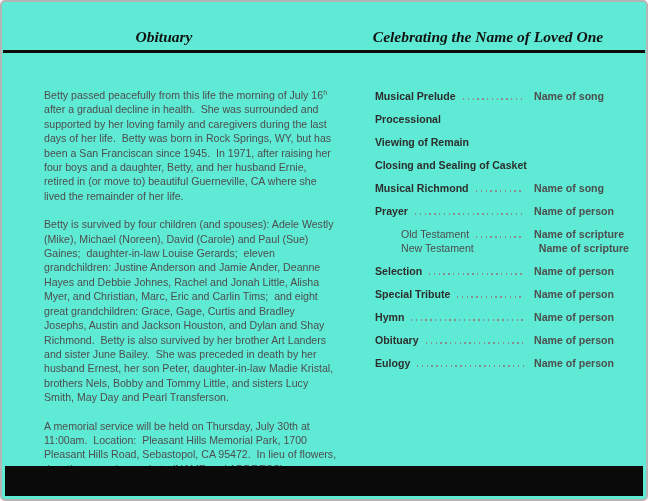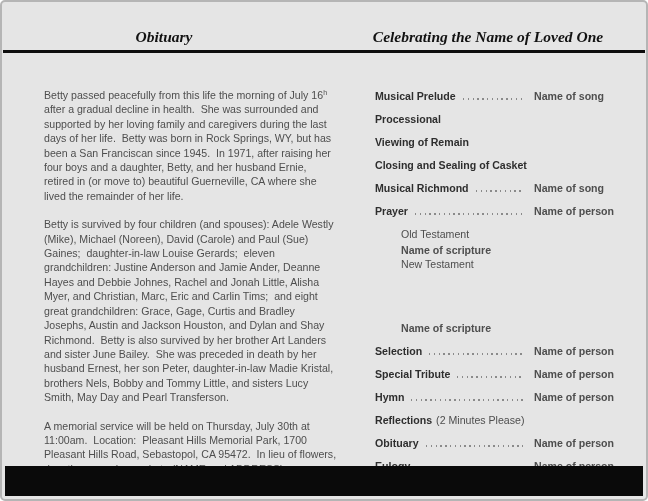--- a/index.html
+++ b/index.html
@@ -1,20 +1,20 @@
 <!DOCTYPE html>
 <html><head>
 <meta charset="utf-8">
 <style>
   html,body { margin:0; padding:0; background:#ffffff; }
   .page {
     position:relative;
     width:648px; height:501px;
     box-sizing:border-box;
-    background:#e5e5e5;
+    background:#5eead4;
     border:2px solid #b5b5b5;
     border-radius:5px;
     overflow:hidden;
     font-family:"Liberation Sans", sans-serif;
   }
   .header-title {
     position:absolute; top:26px;
     font-family:"Liberation Serif", serif;
     font-style:italic; font-weight:bold;
     font-size:15.5px; color:#121212;
@@ -39,21 +39,21 @@
   .row { display:flex; align-items:baseline; line-height:13px; margin-bottom:10px;margin-left:21px; }
   .row .lbl { font-weight:bold; color:#2e2e2e; white-space:nowrap; }
   .row .suffix { margin-left:4px; white-space:nowrap; }
   .row .leader {
     flex:1; height:1.6px; align-self:flex-end;
     margin:0 10px 3px 7px;
     background-image:repeating-linear-gradient(to right,#8a8a8a 0 1.4px, transparent 1.4px 4.8px);
   }
   .row .val { width:106px; flex:none; color:#4e4e4e; font-weight:bold; }
   .row.tight { margin-bottom:1px; }
-  .row.sub { padding-left:26px; margin-bottom:1px;flex-direction:column; }
+  .row.sub { padding-left:26px; margin-bottom:1px; }
   .row.sub .lbl { font-weight:normal; color:#4e4e4e; }
   .row.sub.last { margin-bottom:10px;gap:24px; }
   .footer-bar {
     position:absolute; left:3px; right:3px; bottom:3px; height:30px;
     background:#0a0a0a;
   }
 </style>
 </head>
 <body>
 
@@ -123,24 +123,20 @@
       <span class="leader"></span>
       <span class="val">Name of person</span>
     </div>
 
     <div class="row">
       <span class="lbl">Hymn</span>
       <span class="leader"></span>
       <span class="val">Name of person</span>
     </div>
 
-    <div class="row">
-      <span class="lbl">Reflections</span>
-      <span class="suffix">(2 Minutes Please)</span>
-    </div>
 
     <div class="row">
       <span class="lbl">Obituary</span>
       <span class="leader"></span>
       <span class="val">Name of person</span>
     </div>
 
     <div class="row">
       <span class="lbl">Eulogy</span>
       <span class="leader"></span>

